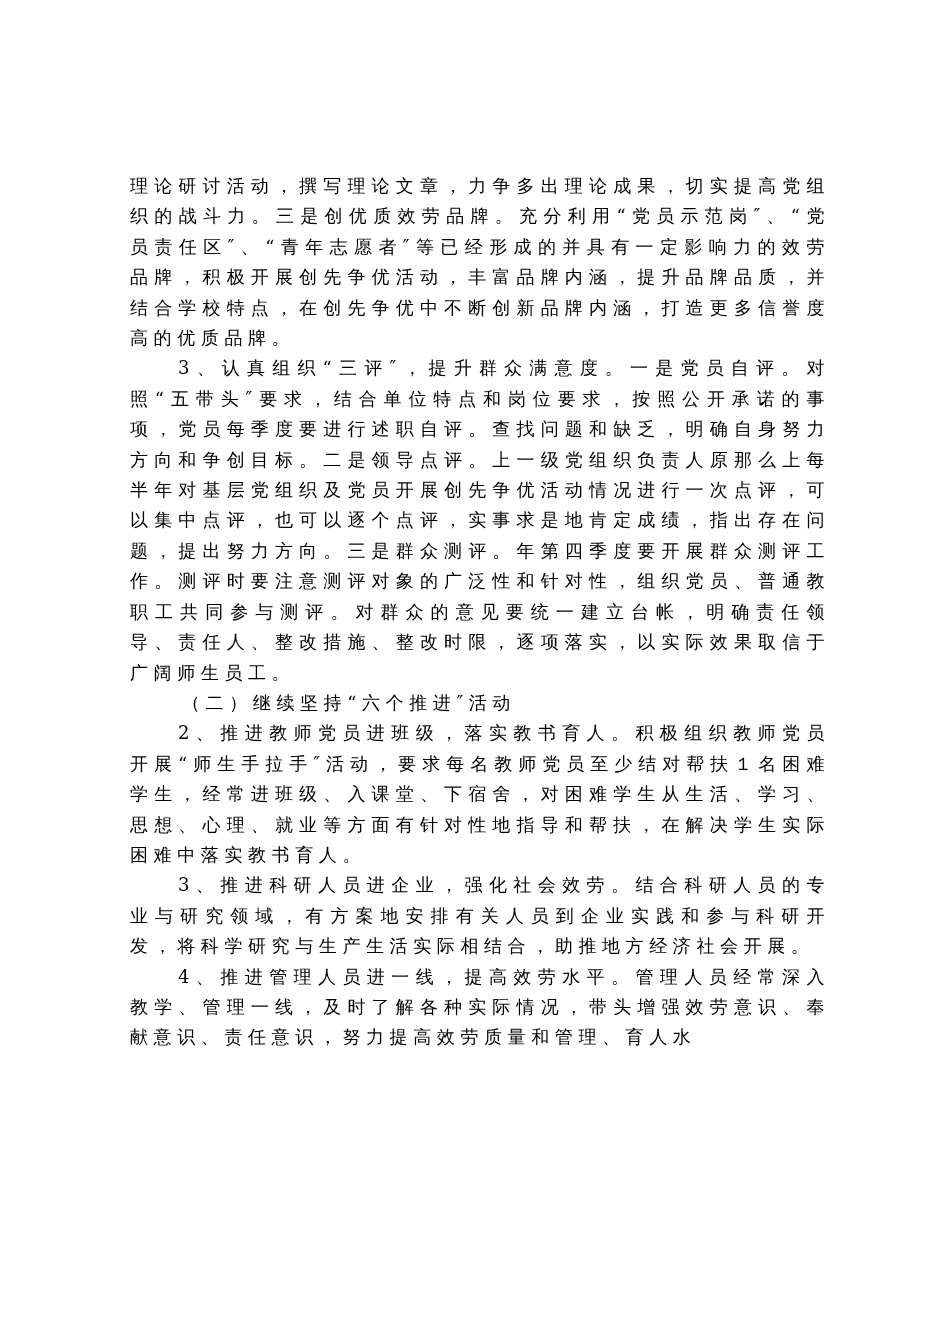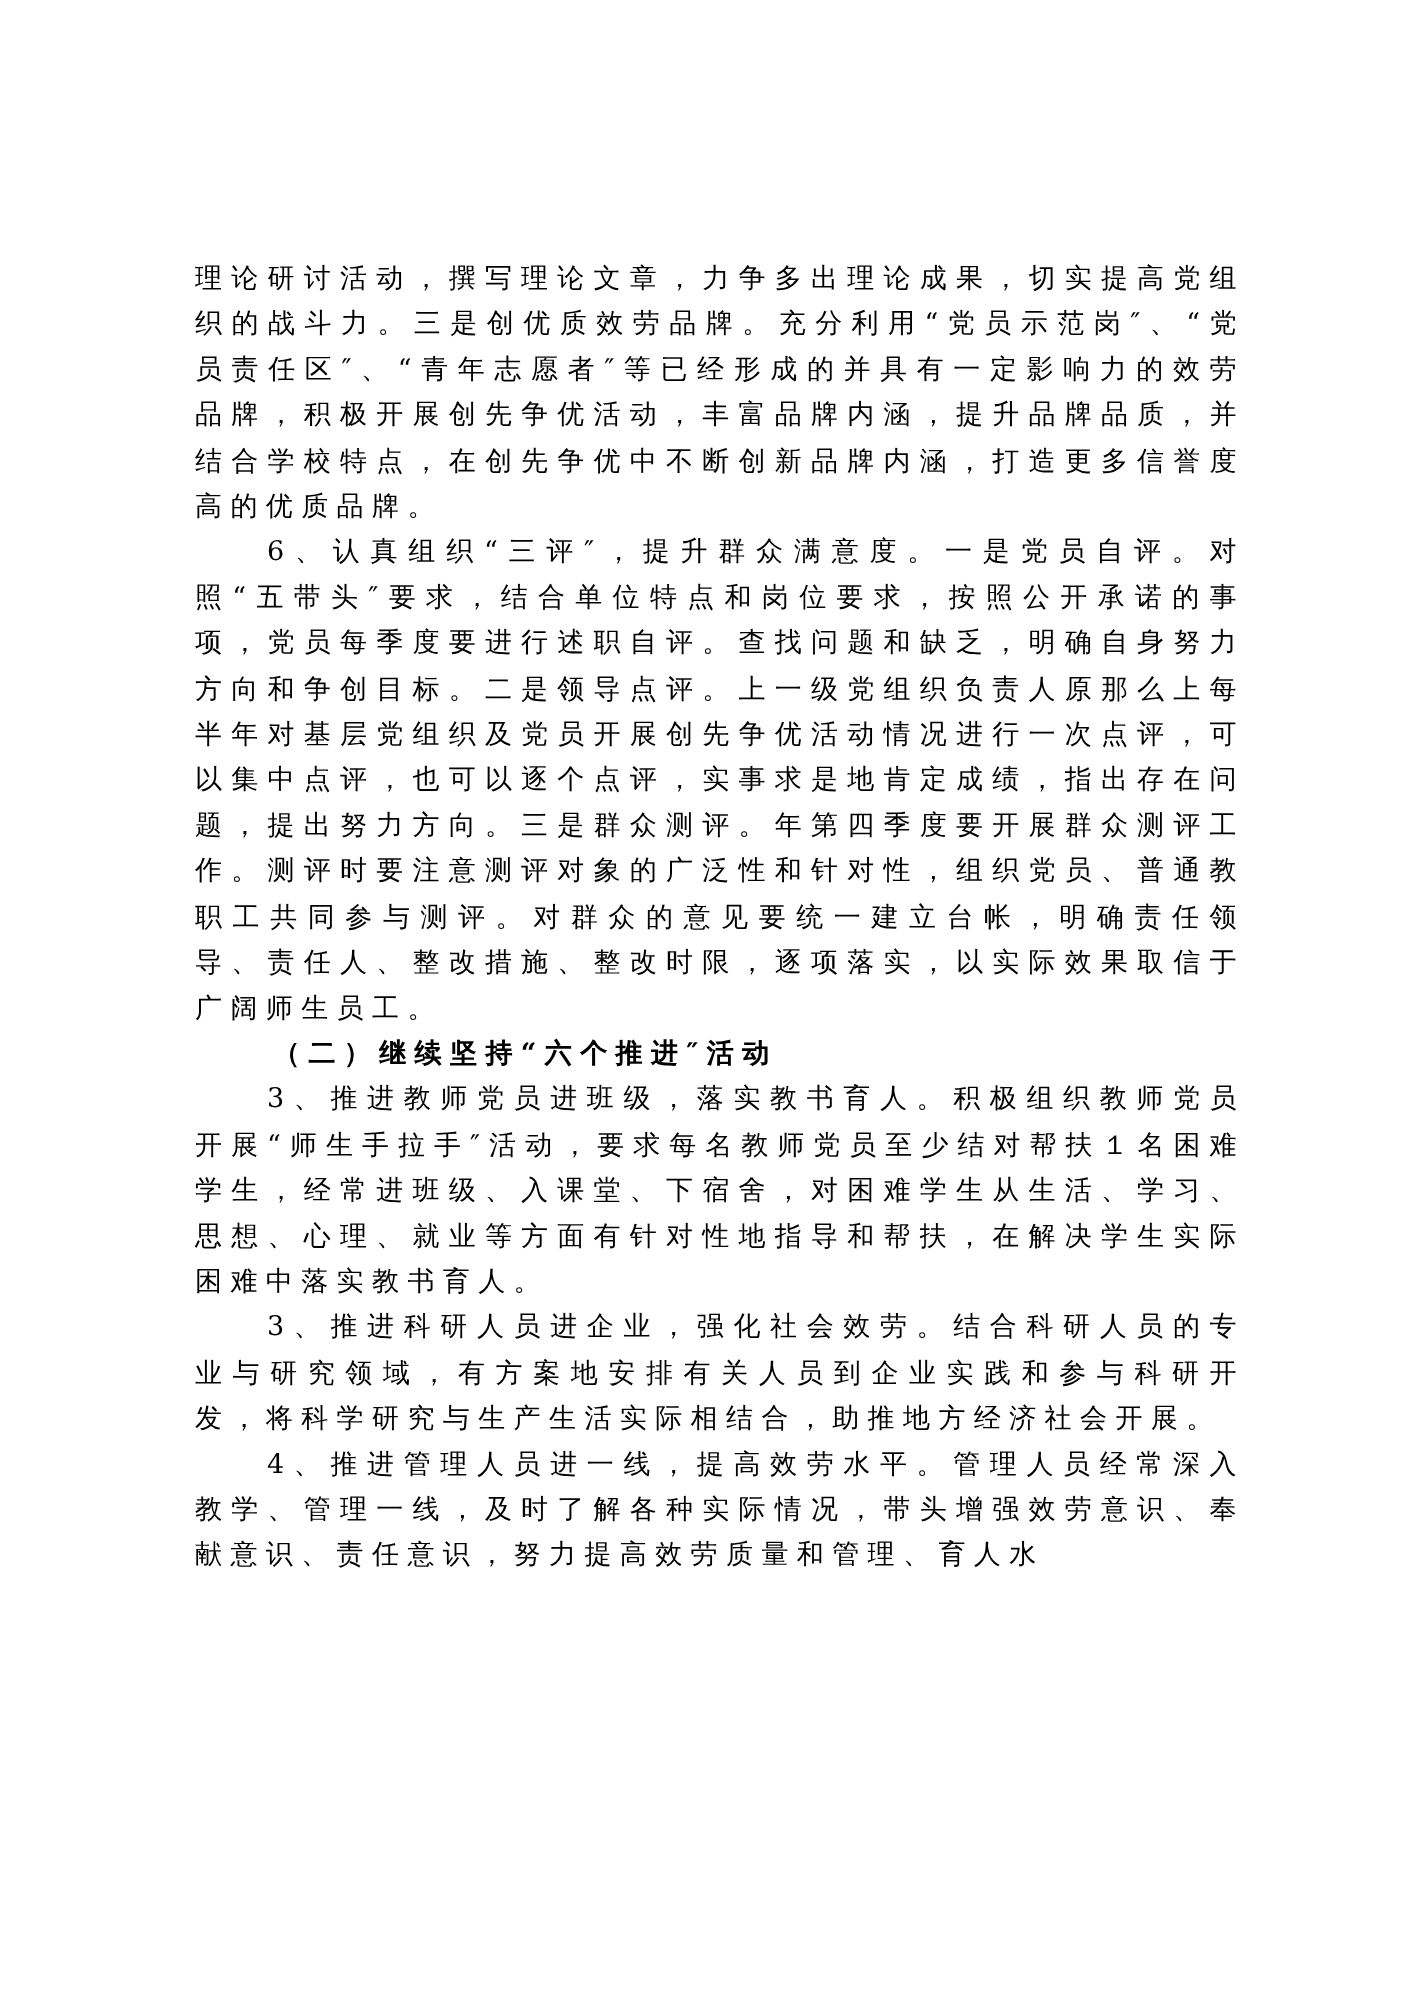--- a/index.html
+++ b/index.html
@@ -31,26 +31,25 @@
       text-justify: inter-character;
       word-break: break-all;
     }
     .para.indent {
       text-indent: 48px;
     }
     .heading {
       margin: 0;
       padding: 0;
       text-indent: 52px;
-      font-weight: bold;
     }
   </style>
 </head>
 <body>
 
 <div class="page">
   <p class="para">理论研讨活动，撰写理论文章，力争多出理论成果，切实提高党组织的战斗力。三是创优质效劳品牌。充分利用“党员示范岗″、“党员责任区″、“青年志愿者″等已经形成的并具有一定影响力的效劳品牌，积极开展创先争优活动，丰富品牌内涵，提升品牌品质，并结合学校特点，在创先争优中不断创新品牌内涵，打造更多信誉度高的优质品牌。</p>
-  <p class="para indent">6、认真组织“三评″，提升群众满意度。一是党员自评。对照“五带头″要求，结合单位特点和岗位要求，按照公开承诺的事项，党员每季度要进行述职自评。查找问题和缺乏，明确自身努力方向和争创目标。二是领导点评。上一级党组织负责人原那么上每半年对基层党组织及党员开展创先争优活动情况进行一次点评，可以集中点评，也可以逐个点评，实事求是地肯定成绩，指出存在问题，提出努力方向。三是群众测评。年第四季度要开展群众测评工作。测评时要注意测评对象的广泛性和针对性，组织党员、普通教职工共同参与测评。对群众的意见要统一建立台帐，明确责任领导、责任人、整改措施、整改时限，逐项落实，以实际效果取信于广阔师生员工。</p>
+  <p class="para indent">3、认真组织“三评″，提升群众满意度。一是党员自评。对照“五带头″要求，结合单位特点和岗位要求，按照公开承诺的事项，党员每季度要进行述职自评。查找问题和缺乏，明确自身努力方向和争创目标。二是领导点评。上一级党组织负责人原那么上每半年对基层党组织及党员开展创先争优活动情况进行一次点评，可以集中点评，也可以逐个点评，实事求是地肯定成绩，指出存在问题，提出努力方向。三是群众测评。年第四季度要开展群众测评工作。测评时要注意测评对象的广泛性和针对性，组织党员、普通教职工共同参与测评。对群众的意见要统一建立台帐，明确责任领导、责任人、整改措施、整改时限，逐项落实，以实际效果取信于广阔师生员工。</p>
   <p class="heading">（二）继续坚持“六个推进″活动</p>
-  <p class="para indent">3、推进教师党员进班级，落实教书育人。积极组织教师党员开展“师生手拉手″活动，要求每名教师党员至少结对帮扶１名困难学生，经常进班级、入课堂、下宿舍，对困难学生从生活、学习、思想、心理、就业等方面有针对性地指导和帮扶，在解决学生实际困难中落实教书育人。</p>
+  <p class="para indent">2、推进教师党员进班级，落实教书育人。积极组织教师党员开展“师生手拉手″活动，要求每名教师党员至少结对帮扶１名困难学生，经常进班级、入课堂、下宿舍，对困难学生从生活、学习、思想、心理、就业等方面有针对性地指导和帮扶，在解决学生实际困难中落实教书育人。</p>
   <p class="para indent">3、推进科研人员进企业，强化社会效劳。结合科研人员的专业与研究领域，有方案地安排有关人员到企业实践和参与科研开发，将科学研究与生产生活实际相结合，助推地方经济社会开展。</p>
   <p class="para indent">4、推进管理人员进一线，提高效劳水平。管理人员经常深入教学、管理一线，及时了解各种实际情况，带头增强效劳意识、奉献意识、责任意识，努力提高效劳质量和管理、育人水</p>
 </div>
 
 </body></html>

